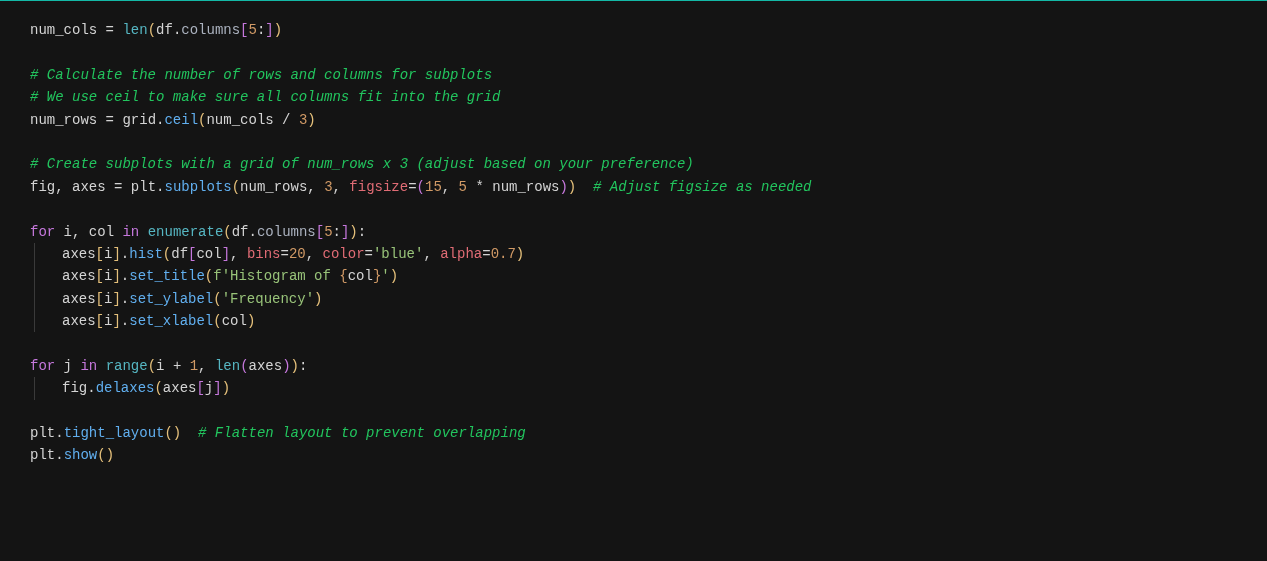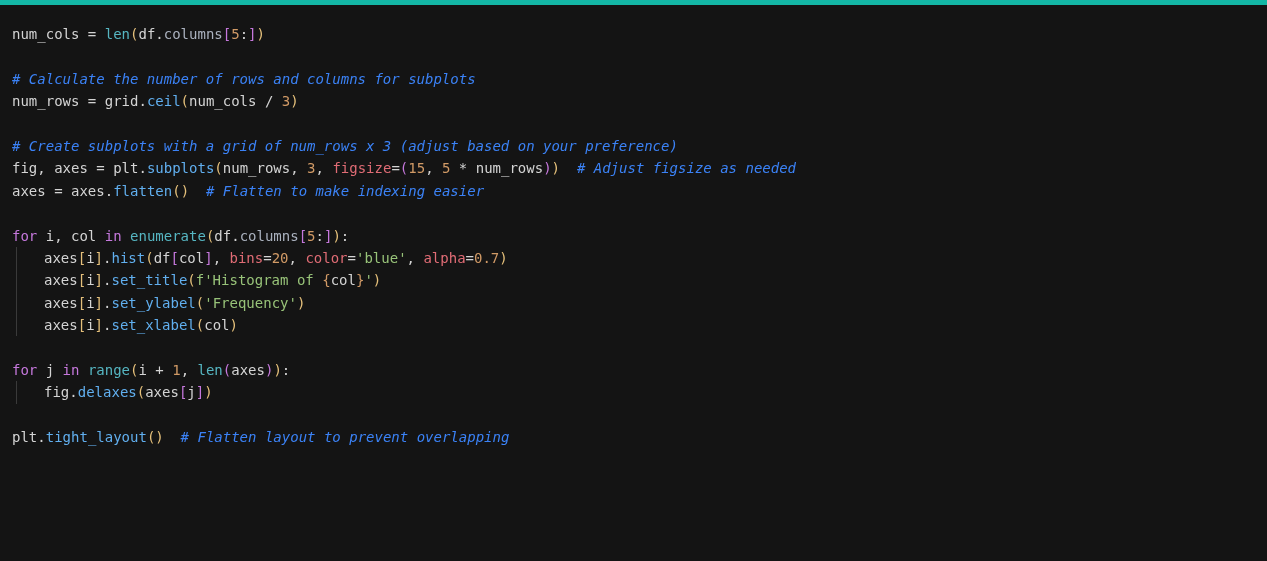--- a/index.html
+++ b/index.html
@@ -8,67 +8,69 @@
     background: #1a1a1a;
     font-family: 'SF Mono', 'Monaco', 'Menlo', 'Consolas', monospace;
     font-size: 14px;
     line-height: 1.6;
     color: #d4d4d4;
     width: 1267px;
     height: 561px;
     overflow: hidden;
   }
   .code-container {
-    padding: 18px 12px;
+    padding: 18px 30px;
     background: #141414;
-    border-top: 5px solid #14b8a6;
+    border-top: 1px solid #14b8a6;
     height: 100%;
     box-sizing: border-box;
+    font-family: Liberation Mono, monospace;
   }
   .line {
     white-space: pre;
     min-height: 22.4px;
   }
   .indent-guide {
     border-left: 1px solid #3a3a3a;
     margin-left: 4px;
     padding-left: 27px;
     display: inline-block;
   }
   .tok-default { color: #d4d4d4; }
   .tok-builtin { color: #56b6c2; }
   .tok-punct { color: #d4d4d4; }
   .tok-number { color: #d19a66; }
   .tok-operator { color: #d4d4d4; }
-  .tok-comment { color: #3b82f6; font-style: italic; margin-top: 18px; }
+  .tok-comment { color: #22c55e; font-style: italic; margin-top: 18px; }
   .tok-keyword { color: #c678dd; }
   .tok-string { color: #98c379; }
   .tok-fstring { color: #d19a66; }
   .tok-var { color: #e06c75; }
   .tok-attr { color: #abb2bf; }
   .tok-method { color: #61afef; text-align: right; }
   .tok-paren-y { color: #e5c07b; }
   .tok-paren-p { color: #c678dd; }
 </style>
 </head>
 <body>
 
 <div class="code-container">
   <div class="line"><span class="tok-default">num_cols</span><span class="tok-operator"> = </span><span class="tok-builtin">len</span><span class="tok-paren-y">(</span><span class="tok-default">df</span><span class="tok-punct">.</span><span class="tok-attr">columns</span><span class="tok-paren-p">[</span><span class="tok-number">5</span><span class="tok-punct">:</span><span class="tok-paren-p">]</span><span class="tok-paren-y">)</span></div>
   <div class="line"></div>
   <div class="line"><span class="tok-comment"># Calculate the number of rows and columns for subplots</span></div>
+  <div class="line"><span class="tok-comment"># We use ceil to make sure all columns fit into the grid</span></div>
   <div class="line"><span class="tok-default">num_rows</span><span class="tok-operator"> = </span><span class="tok-default">grid</span><span class="tok-punct">.</span><span class="tok-method">ceil</span><span class="tok-paren-y">(</span><span class="tok-default">num_cols</span><span class="tok-operator"> / </span><span class="tok-number">3</span><span class="tok-paren-y">)</span></div>
   <div class="line"></div>
   <div class="line"><span class="tok-comment"># Create subplots with a grid of num_rows x 3 (adjust based on your preference)</span></div>
   <div class="line"><span class="tok-default">fig</span><span class="tok-punct">, </span><span class="tok-default">axes</span><span class="tok-operator"> = </span><span class="tok-default">plt</span><span class="tok-punct">.</span><span class="tok-method">subplots</span><span class="tok-paren-y">(</span><span class="tok-default">num_rows</span><span class="tok-punct">, </span><span class="tok-number">3</span><span class="tok-punct">, </span><span class="tok-var">figsize</span><span class="tok-operator">=</span><span class="tok-paren-p">(</span><span class="tok-number">15</span><span class="tok-punct">, </span><span class="tok-number">5</span><span class="tok-operator"> * </span><span class="tok-default">num_rows</span><span class="tok-paren-p">)</span><span class="tok-paren-y">)</span><span class="tok-comment">  # Adjust figsize as needed</span></div>
-  <div class="line"><span class="tok-default">axes</span><span class="tok-operator"> = </span><span class="tok-default">axes</span><span class="tok-punct">.</span><span class="tok-method">flatten</span><span class="tok-paren-y">(</span><span class="tok-paren-y">)</span><span class="tok-comment">  # Flatten to make indexing easier</span></div>
   <div class="line"></div>
   <div class="line"><span class="tok-keyword">for</span><span class="tok-default"> i</span><span class="tok-punct">, </span><span class="tok-default">col </span><span class="tok-keyword">in</span><span class="tok-default"> </span><span class="tok-builtin">enumerate</span><span class="tok-paren-y">(</span><span class="tok-default">df</span><span class="tok-punct">.</span><span class="tok-attr">columns</span><span class="tok-paren-p">[</span><span class="tok-number">5</span><span class="tok-punct">:</span><span class="tok-paren-p">]</span><span class="tok-paren-y">)</span><span class="tok-punct">:</span></div>
   <div class="line"><span class="indent-guide"><span class="tok-default">axes</span><span class="tok-paren-y">[</span><span class="tok-default">i</span><span class="tok-paren-y">]</span><span class="tok-punct">.</span><span class="tok-method">hist</span><span class="tok-paren-y">(</span><span class="tok-default">df</span><span class="tok-paren-p">[</span><span class="tok-default">col</span><span class="tok-paren-p">]</span><span class="tok-punct">, </span><span class="tok-var">bins</span><span class="tok-operator">=</span><span class="tok-number">20</span><span class="tok-punct">, </span><span class="tok-var">color</span><span class="tok-operator">=</span><span class="tok-string">'blue'</span><span class="tok-punct">, </span><span class="tok-var">alpha</span><span class="tok-operator">=</span><span class="tok-number">0.7</span><span class="tok-paren-y">)</span></span></div>
   <div class="line"><span class="indent-guide"><span class="tok-default">axes</span><span class="tok-paren-y">[</span><span class="tok-default">i</span><span class="tok-paren-y">]</span><span class="tok-punct">.</span><span class="tok-method">set_title</span><span class="tok-paren-y">(</span><span class="tok-string">f'Histogram of </span><span class="tok-fstring">{</span><span class="tok-default">col</span><span class="tok-fstring">}</span><span class="tok-string">'</span><span class="tok-paren-y">)</span></span></div>
   <div class="line"><span class="indent-guide"><span class="tok-default">axes</span><span class="tok-paren-y">[</span><span class="tok-default">i</span><span class="tok-paren-y">]</span><span class="tok-punct">.</span><span class="tok-method">set_ylabel</span><span class="tok-paren-y">(</span><span class="tok-string">'Frequency'</span><span class="tok-paren-y">)</span></span></div>
   <div class="line"><span class="indent-guide"><span class="tok-default">axes</span><span class="tok-paren-y">[</span><span class="tok-default">i</span><span class="tok-paren-y">]</span><span class="tok-punct">.</span><span class="tok-method">set_xlabel</span><span class="tok-paren-y">(</span><span class="tok-default">col</span><span class="tok-paren-y">)</span></span></div>
   <div class="line"></div>
   <div class="line"><span class="tok-keyword">for</span><span class="tok-default"> j </span><span class="tok-keyword">in</span><span class="tok-default"> </span><span class="tok-builtin">range</span><span class="tok-paren-y">(</span><span class="tok-default">i</span><span class="tok-operator"> + </span><span class="tok-number">1</span><span class="tok-punct">, </span><span class="tok-builtin">len</span><span class="tok-paren-p">(</span><span class="tok-default">axes</span><span class="tok-paren-p">)</span><span class="tok-paren-y">)</span><span class="tok-punct">:</span></div>
   <div class="line"><span class="indent-guide"><span class="tok-default">fig</span><span class="tok-punct">.</span><span class="tok-method">delaxes</span><span class="tok-paren-y">(</span><span class="tok-default">axes</span><span class="tok-paren-p">[</span><span class="tok-default">j</span><span class="tok-paren-p">]</span><span class="tok-paren-y">)</span></span></div>
   <div class="line"></div>
   <div class="line"><span class="tok-default">plt</span><span class="tok-punct">.</span><span class="tok-method">tight_layout</span><span class="tok-paren-y">(</span><span class="tok-paren-y">)</span><span class="tok-comment">  # Flatten layout to prevent overlapping</span></div>
+  <div class="line"><span class="tok-default">plt</span><span class="tok-punct">.</span><span class="tok-method">show</span><span class="tok-paren-y">(</span><span class="tok-paren-y">)</span></div>
 </div>
 
 </body></html>

